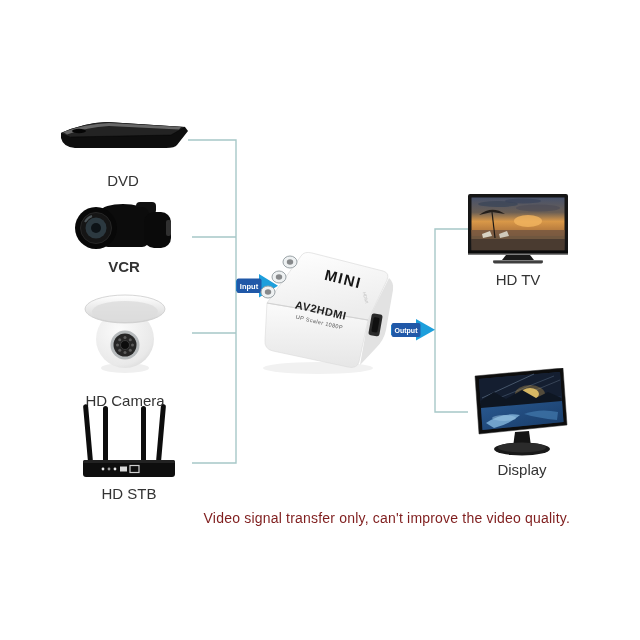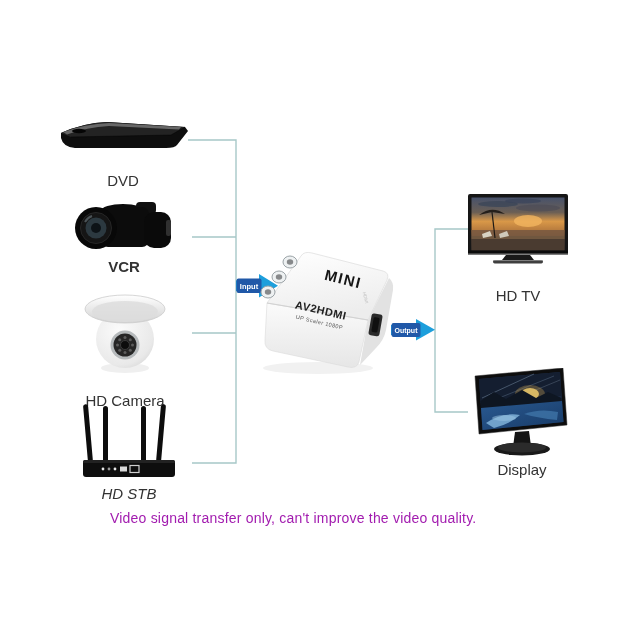--- a/index.html
+++ b/index.html
@@ -7,22 +7,22 @@
     position:relative;width:640px;height:640px;background:#ffffff;overflow:hidden;
     font-family:"Liberation Sans","DejaVu Sans",sans-serif;
   }
   .abs{position:absolute;}
   .device{position:absolute;}
   .device-label{
     position:absolute;left:50%;transform:translateX(-50%);
     white-space:nowrap;font-size:15px;color:#333333;text-align:left;
   }
   .caption{
-    position:absolute;left:110px;top:510px;width:460px;text-align:left;
-    font-size:14px;color:#a21caf;letter-spacing:0.2px;
+    position:absolute;left:110px;top:510px;width:460px;text-align:right;
+    font-size:14px;color:#7f1d1d;letter-spacing:0.2px;
   }
   svg{display:block;}
   .lines-layer{position:absolute;left:0;top:0;pointer-events:none;}
 </style>
 </head>
 <body>
 
 <div class="canvas">
 
   <svg class="lines-layer" width="640" height="640" viewBox="0 0 640 640">
@@ -96,21 +96,21 @@
         <circle cx="33.5" cy="52" r="1.5"></circle>
           <circle cx="35.7" cy="46.7" r="1.5"></circle>
         <circle cx="41" cy="44.5" r="1.5"></circle>
           <circle cx="46.3" cy="46.7" r="1.5"></circle>
       </g>
       <circle cx="41" cy="52" r="4.5" fill="#0c0c0c" stroke="#3a3a3a" stroke-width="1"></circle>
     </svg>
     <div class="device-label" style="top:83px;margin-top:16px;">HD Camera</div>
   </div>
 
-  <div class="device" style="left:83px;top:403px;width:92px;height:100px;font-style:italic;">
+  <div class="device" style="left:83px;top:403px;width:92px;height:100px;">
     <svg width="92" height="77" viewBox="0 0 92 77">
       <g fill="#0d0d0d">
         <rect x="5" y="1" width="5" height="58" rx="2.5" transform="rotate(-5 7.5 59)"></rect>
         <rect x="20" y="3" width="5" height="56" rx="2.5"></rect>
         <rect x="58" y="3" width="5" height="56" rx="2.5"></rect>
         <rect x="73" y="1" width="5" height="58" rx="2.5" transform="rotate(5 75.5 59)"></rect>
       </g>
       <rect x="0" y="57" width="92" height="17" rx="3" fill="#0e0e0e"></rect>
       <rect x="0" y="57" width="92" height="3" rx="1.5" fill="#222222"></rect>
       <circle cx="20" cy="66" r="1.4" fill="#e8e8e8"></circle>
@@ -182,21 +182,21 @@
       <path d="M11,21 Q24,11 37,20 L24,18 Z" fill="#241f1b"></path>
       <line x1="24" y1="18" x2="27" y2="44" stroke="#1d1915" stroke-width="1.2"></line>
       <path d="M14,40 l8,-3 l2,5 l-9,2 Z" fill="#d8d2c2"></path>
       <path d="M31,40 l8,-3 l2,5 l-9,2 Z" fill="#cfc9ba"></path>
       <rect x="0" y="56.5" width="100" height="4.5" fill="#0b0b0b"></rect>
       <rect x="0" y="59.5" width="100" height="1.5" fill="#7d7d7d"></rect>
       <polygon points="38,61 62,61 66,66 34,66" fill="#191919"></polygon>
       <rect x="25" y="66" width="50" height="3.5" rx="1.7" fill="#3f3f3f"></rect>
       <rect x="25" y="66" width="50" height="1" rx="0.5" fill="#9a9a9a" opacity="0.7"></rect>
     </svg>
-    <div class="device-label" style="top:77px;margin-top:16px;">HD TV</div>
+    <div class="device-label" style="top:77px;">HD TV</div>
   </div>
 
   <div class="device" style="left:474px;top:368px;width:96px;height:114px;">
     <svg width="96" height="92" viewBox="0 0 96 92">
       <defs>
         <linearGradient id="mwater" x1="0" y1="0" x2="1" y2="1">
           <stop offset="0" stop-color="#2a5a92"></stop>
           <stop offset="1" stop-color="#173a66"></stop>
         </linearGradient>
       </defs>

